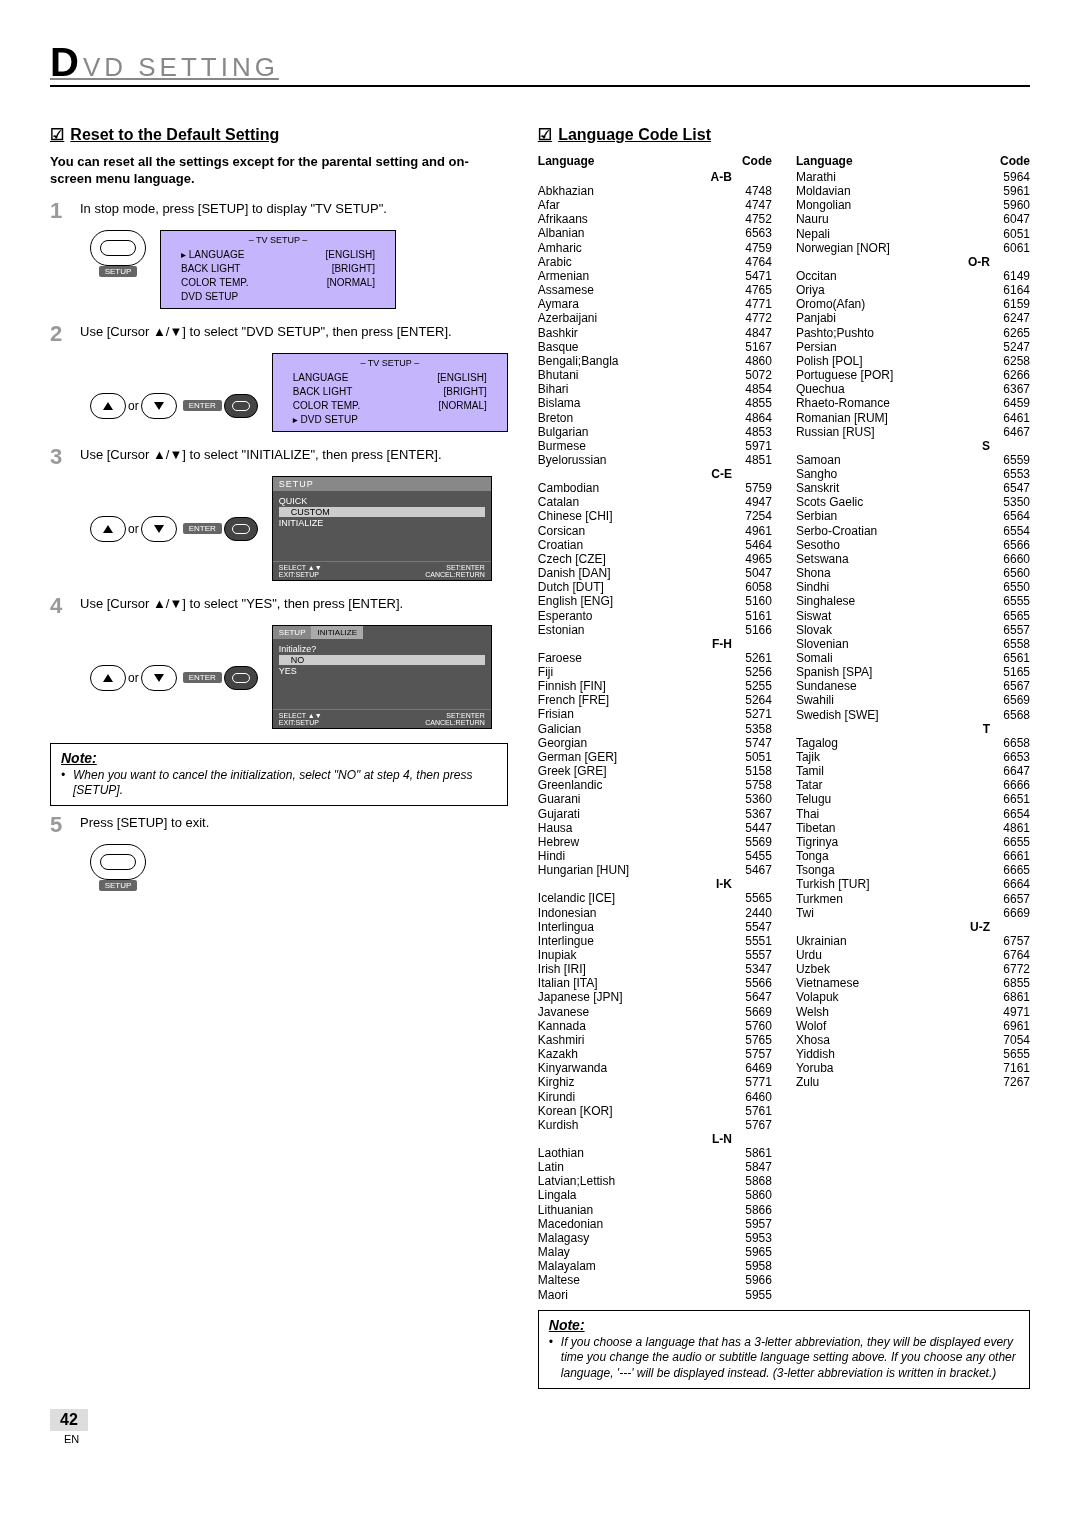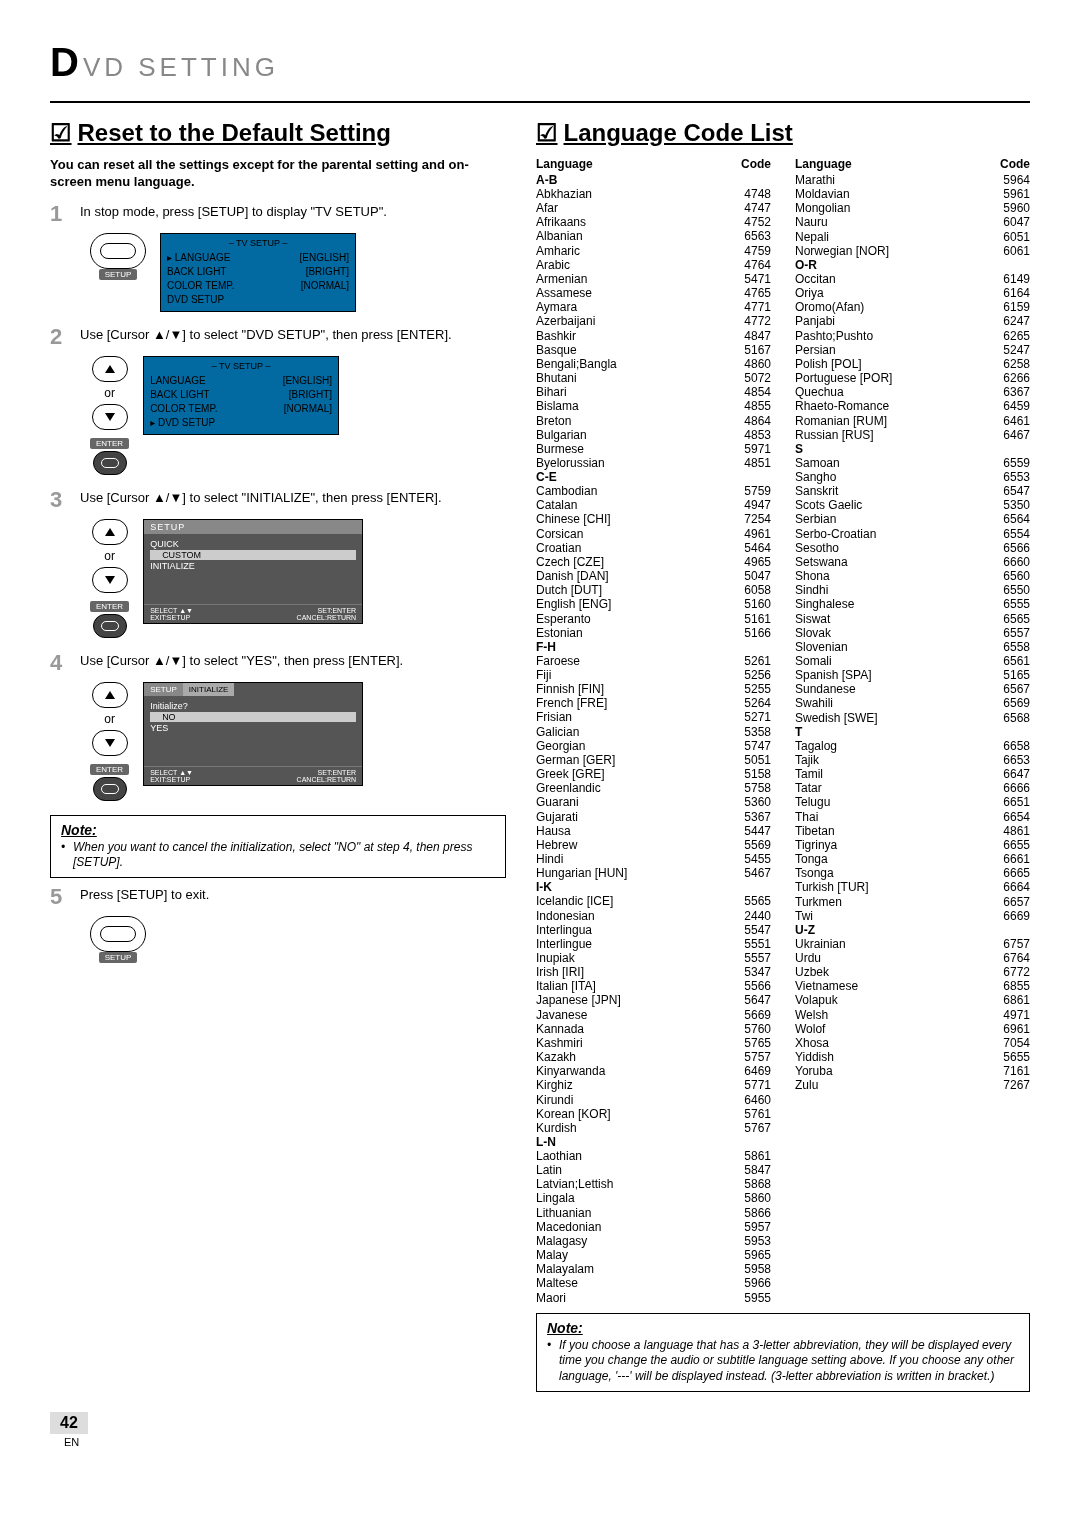--- a/index.html
+++ b/index.html
@@ -1,41 +1,41 @@
 <!DOCTYPE html>
 <html><head>
 <meta charset="utf-8">
 <style>
 * { margin:0; padding:0; box-sizing:border-box; }
 body { font-family: Arial, Helvetica, sans-serif; background:#fff; color:#000; width:1080px; margin:0 auto; padding:40px 50px; font-size:13px; }
-.top-header { font-size:26px; letter-spacing:4px; color:#888; border-bottom:2px solid #000; padding-bottom:16px; margin-bottom:6px; }
+.top-header { font-size:26px; letter-spacing:4px; color:#888; border-bottom:2px solid #000; padding-bottom:0; margin-bottom:28px;text-decoration:underline; }
 .top-header .d { font-size:40px; color:#000; font-weight:bold; vertical-align:baseline; }
 .columns { display:flex; gap:30px; }
 .left-col { width:48%; }
 .right-col { width:52%; }
-.section-title { font-size:24px; font-weight:bold; text-decoration:underline; margin:10px 0; }
+.section-title { font-size:16px; font-weight:bold; text-decoration:underline; margin:10px 0; }
 .section-title::before { content:"☑"; text-decoration:none; margin-right:6px; }
 .intro { font-weight:bold; font-size:13px; margin-bottom:12px; line-height:1.3; }
 .step { display:flex; gap:8px; margin-bottom:8px; align-items:flex-start; }
 .step-num { font-size:22px; font-weight:bold; color:#999; width:22px; flex-shrink:0; line-height:1; }
 .step-text { flex:1; line-height:1.4; }
 .diagram-row { display:flex; gap:14px; margin:6px 0 14px 40px; align-items:flex-start; }
-.remote-stack { display:flex; flex-direction:column; align-items:center; gap:2px; font-size:11px; }
+.remote-stack { display:flex; flex-direction:row; align-items:center; gap:2px; font-size:11px;margin-top:40px; }
 .remote-btn { width:34px; height:24px; border:1px solid #000; border-radius:14px; display:flex; align-items:center; justify-content:center; background:#fff; }
 .remote-btn.round { width:36px; height:26px; border-radius:18px; }
 .remote-btn.black { background:#444; border-color:#000; }
 .remote-btn .tri-up { width:0;height:0;border-left:5px solid transparent;border-right:5px solid transparent;border-bottom:8px solid #000; }
 .remote-btn .tri-down { width:0;height:0;border-left:5px solid transparent;border-right:5px solid transparent;border-top:8px solid #000; }
 .remote-btn .oval { width:18px; height:10px; border:1px solid #fff; border-radius:6px; }
 .label-under { background:#666; color:#fff; font-size:8px; padding:1px 6px; border-radius:2px; }
 .or-text { font-size:12px; margin:2px 0; }
 .setup-btn-draw { display:flex; flex-direction:column; align-items:center; }
 .setup-btn-draw .oval-outer { width:56px; height:36px; border:1px solid #000; border-radius:20px; background:#fff; display:flex; align-items:center; justify-content:center; }
 .setup-btn-draw .oval-inner { width:36px; height:16px; border:1px solid #000; border-radius:10px; }
-.osd-box { border:1px solid #000; width:196px; font-size:10px; padding:4px 6px; background:#0369a1; }
+.osd-box { border:1px solid #000; width:236px; font-size:10px; padding:4px 20px; background:#c4b5fd; }
 .osd-box .title { text-align:center; font-size:9px; margin-bottom:3px; }
 .osd-box .row { display:flex; justify-content:space-between; line-height:1.4; }
 .osd-box .row .arrow { width:10px; }
 .osd-dark { background:#555; color:#fff; border:1px solid #000; width:220px; font-size:9px; }
 .osd-dark .hdr { background:#888; color:#fff; padding:2px 6px; font-size:9px; letter-spacing:1px; }
 .osd-dark .body { padding:4px 6px; min-height:70px; }
 .osd-dark .body .item { padding:1px 0; }
 .osd-dark .body .sel { background:#ccc; color:#000; padding:0 12px; }
 .osd-dark .footer { display:flex; justify-content:space-between; font-size:7px; padding:2px 6px; border-top:1px solid #777; }
 .osd-dark .hdr2 { display:flex; }
@@ -43,21 +43,21 @@
 .osd-dark .hdr2 span.active { background:#aaa; color:#000; }
 .note-box { border:1px solid #000; padding:6px 10px; margin:8px 0; font-size:12px; }
 .note-box .nt { font-style:italic; font-weight:bold; text-decoration:underline; font-size:14px; }
 .note-box ul { list-style:none; margin-top:2px; }
 .note-box li { font-style:italic; padding-left:12px; position:relative; line-height:1.3; }
 .note-box li::before { content:"•"; position:absolute; left:0; }
 
 .lang-cols { display:flex; gap:24px; font-size:12px; }
 .lang-col { flex:1; }
 .lang-head { display:flex; justify-content:space-between; font-weight:bold; margin-bottom:2px; }
-.group-label { text-align:left; font-weight:bold; font-size:12px; padding-right:40px; }
+.group-label { text-align:right; font-weight:bold; font-size:12px; padding-right:40px; }
 .lang-row { display:flex; justify-content:space-between; line-height:1.18; white-space:nowrap; }
 .lang-row span:last-child { min-width:44px; text-align:right; }
 .page-num { margin-top:12px; }
 .page-num .box { display:inline-block; background:#ddd; padding:2px 10px; font-weight:bold; font-size:16px; }
 .page-num .en { font-size:11px; margin-left:14px; }
 </style>
 </head>
 <body>
 
 <div class="top-header">

